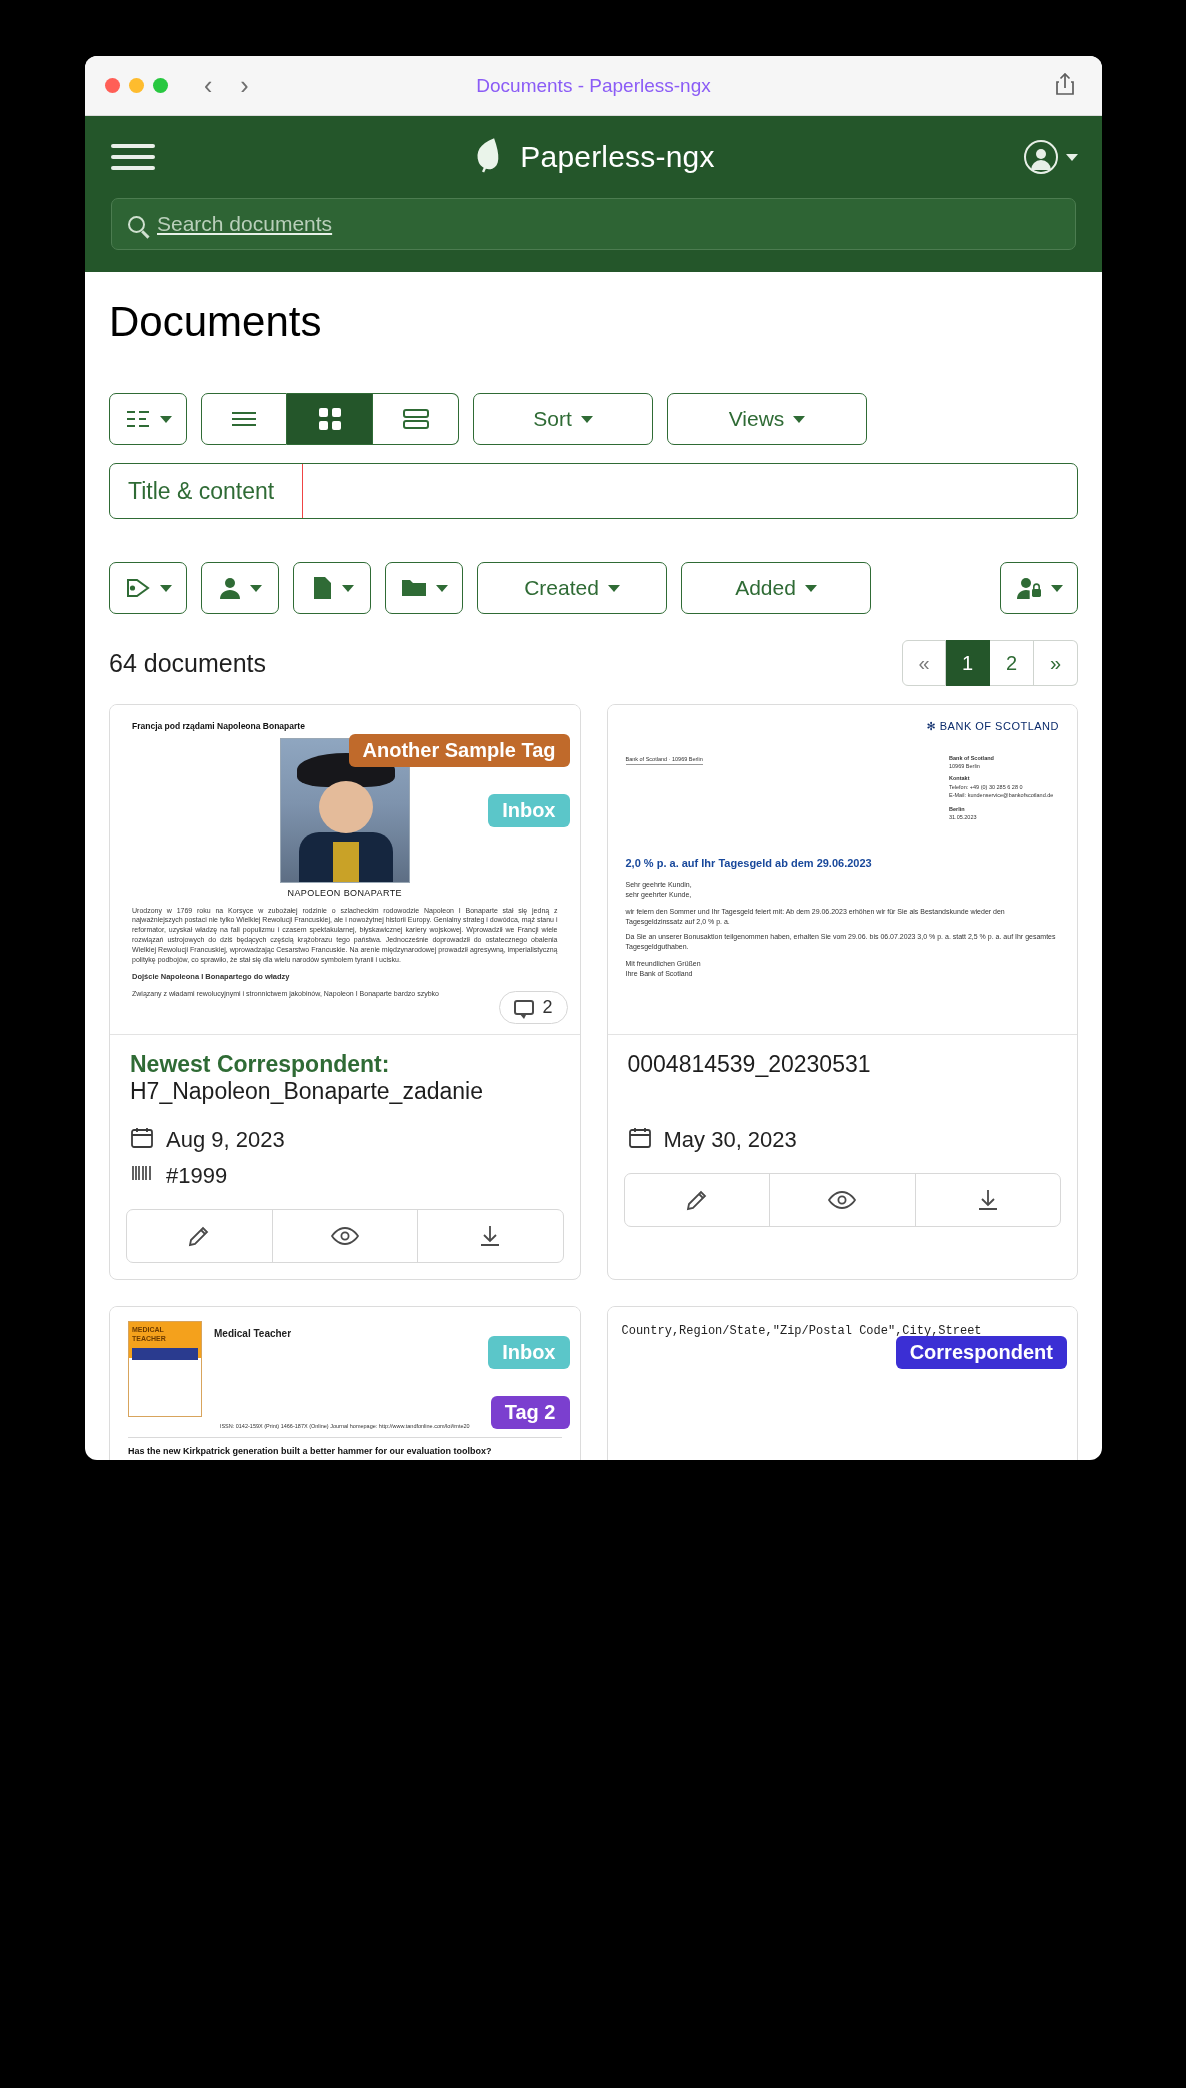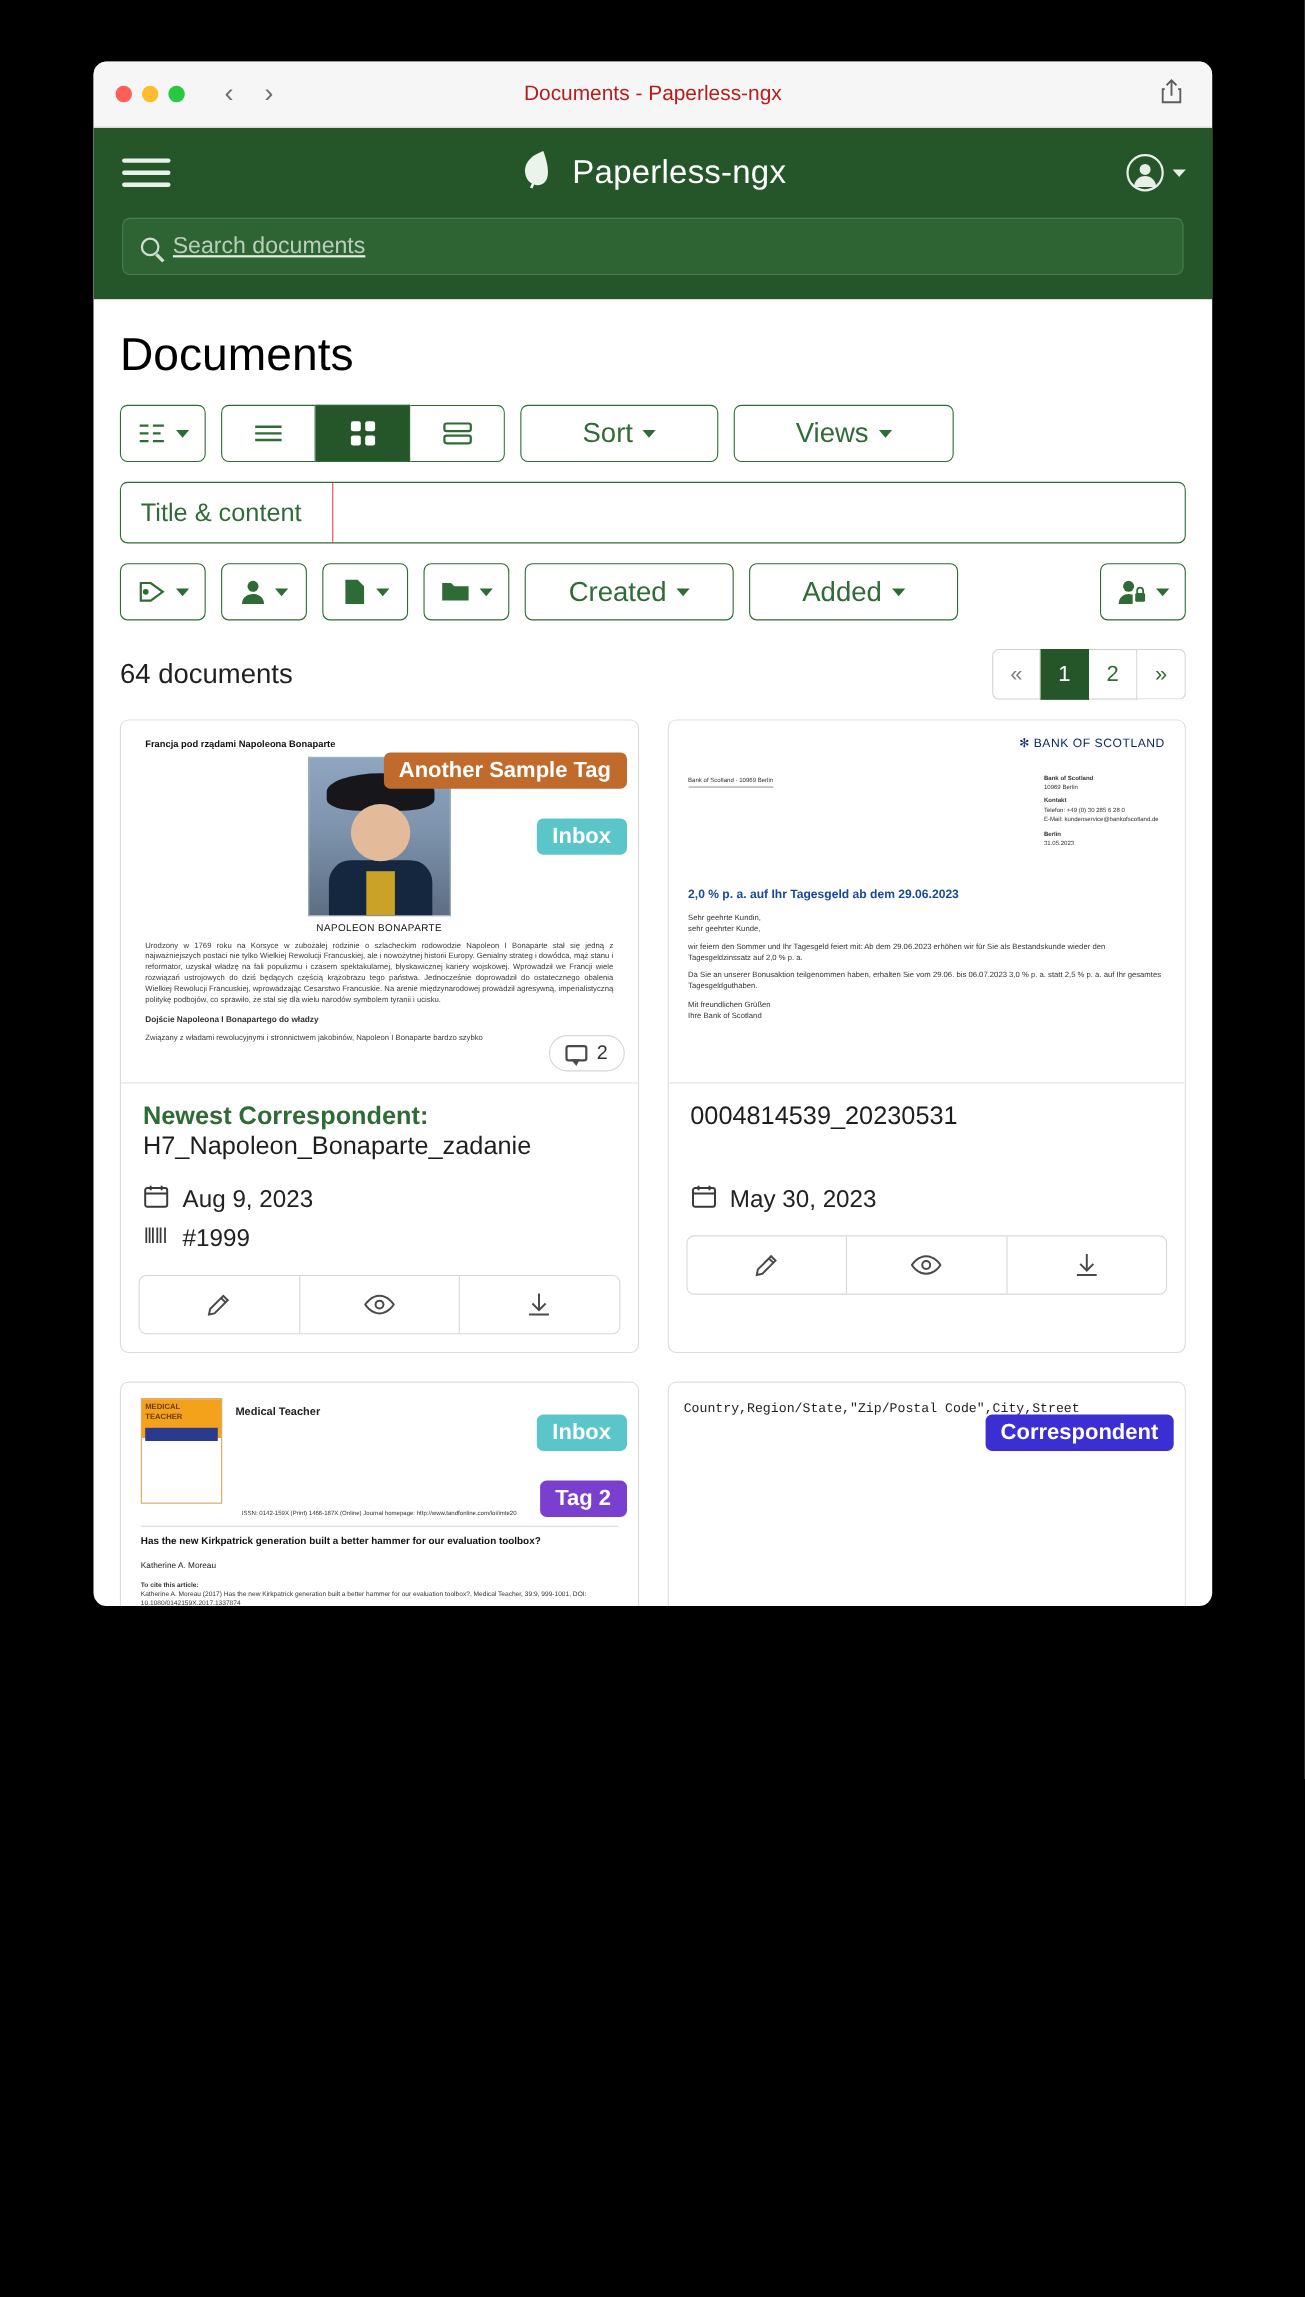--- a/index.html
+++ b/index.html
@@ -41,21 +41,21 @@
     color: #6f6f6f;
     font-size: 25px;
     line-height: 1;
   }
   .navarrows span { cursor: default; }
   .title-text {
     position: absolute;
     left: 0; right: 0;
     text-align: center;
     font-size: 19px;
-    color: #b91c1c;
+    color: #8b5cf6;
     pointer-events: none;
   }
   .share-icon {
     position: absolute;
     right: 26px;
     color: #5d5d5d;
   }
   
   .appheader {
     background: #24562a;
@@ -191,23 +191,24 @@
     border: 1px solid #2f6b35;
     color: #2f6b35;
     background: #fff;
     border-radius: 7px;
     height: 52px;
     display: flex;
     align-items: center;
     justify-content: center;
     gap: 9px;
     padding: 0 18px;
-    font-size: 25px;
+    font-size: 21px;
     cursor: default;
     white-space: nowrap;
+    margin-top: 25px;
   }
   .btn.icononly { width: 78px; padding: 0; }
   .group { display: flex; }
   .group .btn {
     border-radius: 0;
     border-left-width: 0;
     width: 86px;
     padding: 0;
   }
   .group .btn:first-child {

